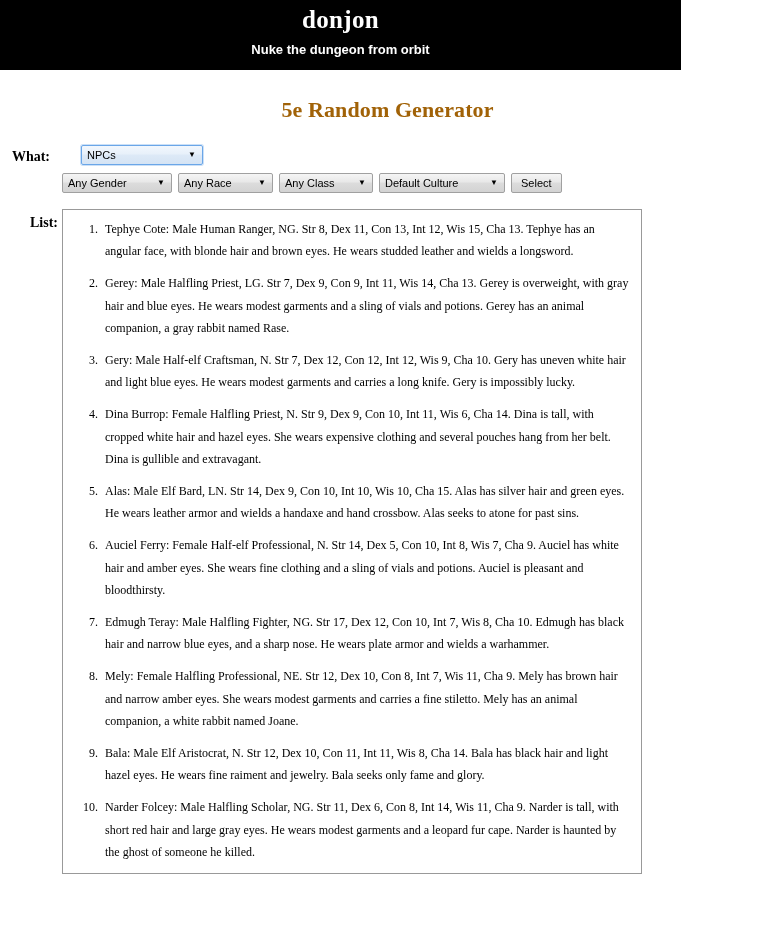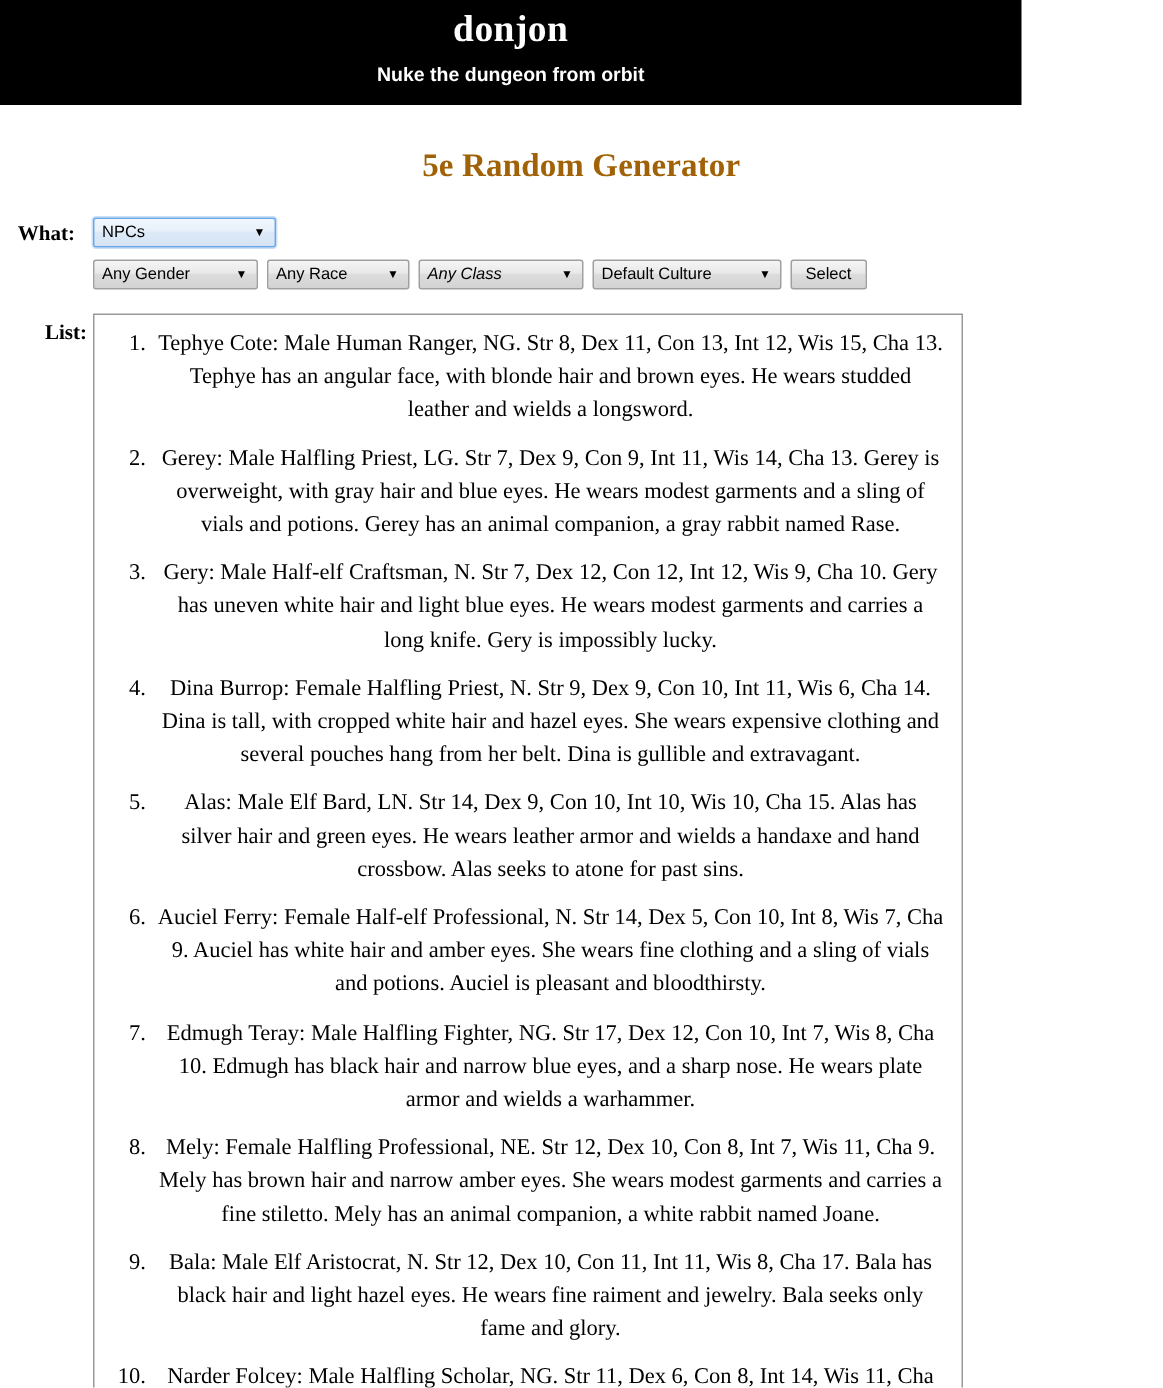--- a/index.html
+++ b/index.html
@@ -113,37 +113,37 @@
     position: absolute;
     right: 6px;
     top: 0;
     line-height: 18px;
     font-size: 8px;
     color: #000000;
   }
   #select-what { width: 122px; }
   #select-gender { width: 110px; }
   #select-race   { width: 95px; }
-  #select-class  { width: 110px; font-style: italic; }
+  #select-class  { width: 94px; }
   #select-culture{ width: 126px; }
 
   .btn {
     height: 20px;
     padding: 0 9px;
     background: linear-gradient(to bottom, #f5f5f5 0%, #e8e8e8 45%, #dcdcdc 50%, #d3d3d3 100%);
     border: 1px solid #a0a0a0;
     border-radius: 2px;
     font-family: "Liberation Sans", sans-serif;
     font-size: 11px;
     color: #000000;
     line-height: 18px;
     cursor: default;
   }
 
-  #row-what { margin-bottom: 6px; }
+  #row-what { margin-bottom: 6px; gap: 19px; }
   #row-filters { margin-bottom: 16px; }
 
   
   #row-list {
     margin-top: 10px;
   }
   #list-label {
     padding-top: 4px;
     padding-left: 30px;
   }
@@ -153,26 +153,26 @@
     background: #ffffff;
     padding: 8px 12px 10px 10px;
   }
   ol#npc-list {
     margin: 0;
     padding: 0 0 0 28px;
     list-style-type: decimal;
   }
   ol#npc-list li {
     font-family: "Liberation Serif", serif;
-    font-size: 15px;
+    font-size: 12px;
     line-height: 22.2px;
     color: #000000;
     margin: 0 0 10px 0;
     padding-left: 4px;
-    text-align: center;
+    text-align: left;
   }
   ol#npc-list li:last-child {
     margin-bottom: 0;
   }
 </style>
 </head>
 <body>
 
 <div id="site-header">
   <div id="site-title">donjon</div>
@@ -227,20 +227,20 @@
       <div id="result-box">
         <ol id="npc-list">
             <li>Tephye Cote: Male Human Ranger, NG. Str 8, Dex 11, Con 13, Int 12, Wis 15, Cha 13. Tephye has an angular face, with blonde hair and brown eyes. He wears studded leather and wields a longsword.</li>
             <li>Gerey: Male Halfling Priest, LG. Str 7, Dex 9, Con 9, Int 11, Wis 14, Cha 13. Gerey is overweight, with gray hair and blue eyes. He wears modest garments and a sling of vials and potions. Gerey has an animal companion, a gray rabbit named Rase.</li>
             <li>Gery: Male Half-elf Craftsman, N. Str 7, Dex 12, Con 12, Int 12, Wis 9, Cha 10. Gery has uneven white hair and light blue eyes. He wears modest garments and carries a long knife. Gery is impossibly lucky.</li>
             <li>Dina Burrop: Female Halfling Priest, N. Str 9, Dex 9, Con 10, Int 11, Wis 6, Cha 14. Dina is tall, with cropped white hair and hazel eyes. She wears expensive clothing and several pouches hang from her belt. Dina is gullible and extravagant.</li>
             <li>Alas: Male Elf Bard, LN. Str 14, Dex 9, Con 10, Int 10, Wis 10, Cha 15. Alas has silver hair and green eyes. He wears leather armor and wields a handaxe and hand crossbow. Alas seeks to atone for past sins.</li>
             <li>Auciel Ferry: Female Half-elf Professional, N. Str 14, Dex 5, Con 10, Int 8, Wis 7, Cha 9. Auciel has white hair and amber eyes. She wears fine clothing and a sling of vials and potions. Auciel is pleasant and bloodthirsty.</li>
             <li>Edmugh Teray: Male Halfling Fighter, NG. Str 17, Dex 12, Con 10, Int 7, Wis 8, Cha 10. Edmugh has black hair and narrow blue eyes, and a sharp nose. He wears plate armor and wields a warhammer.</li>
             <li>Mely: Female Halfling Professional, NE. Str 12, Dex 10, Con 8, Int 7, Wis 11, Cha 9. Mely has brown hair and narrow amber eyes. She wears modest garments and carries a fine stiletto. Mely has an animal companion, a white rabbit named Joane.</li>
-            <li>Bala: Male Elf Aristocrat, N. Str 12, Dex 10, Con 11, Int 11, Wis 8, Cha 17. Bala has black hair and light hazel eyes. He wears fine raiment and jewelry. Bala seeks only fame and glory.</li>
+            <li>Bala: Male Elf Aristocrat, N. Str 12, Dex 10, Con 11, Int 11, Wis 8, Cha 14. Bala has black hair and light hazel eyes. He wears fine raiment and jewelry. Bala seeks only fame and glory.</li>
             <li>Narder Folcey: Male Halfling Scholar, NG. Str 11, Dex 6, Con 8, Int 14, Wis 11, Cha 9. Narder is tall, with short red hair and large gray eyes. He wears modest garments and a leopard fur cape. Narder is haunted by the ghost of someone he killed.</li>
           </ol>
       </div>
     </div>
   </div>
 
 </div>
 
 </body></html>

